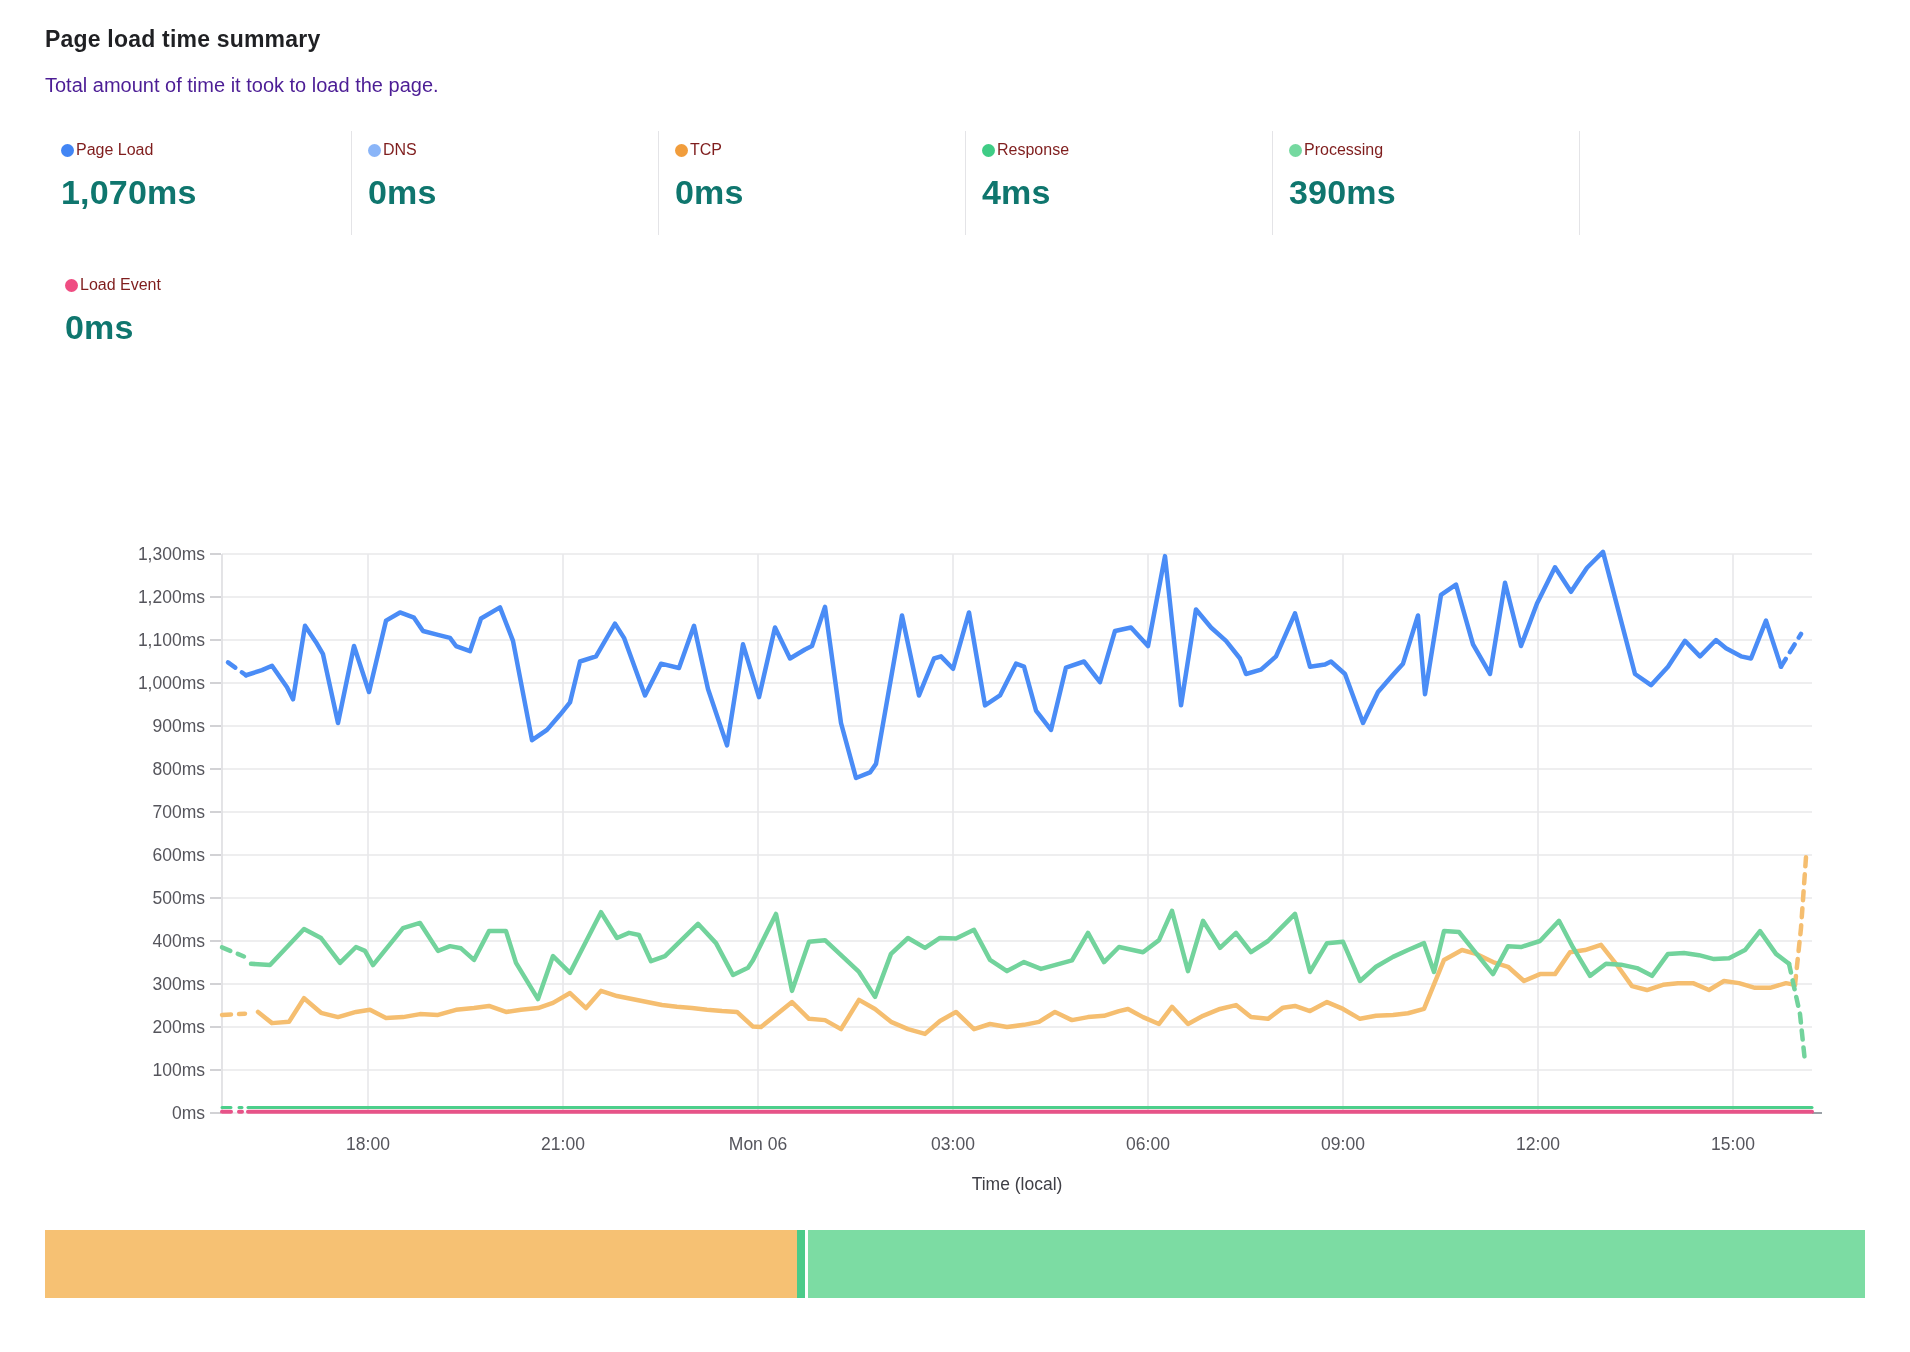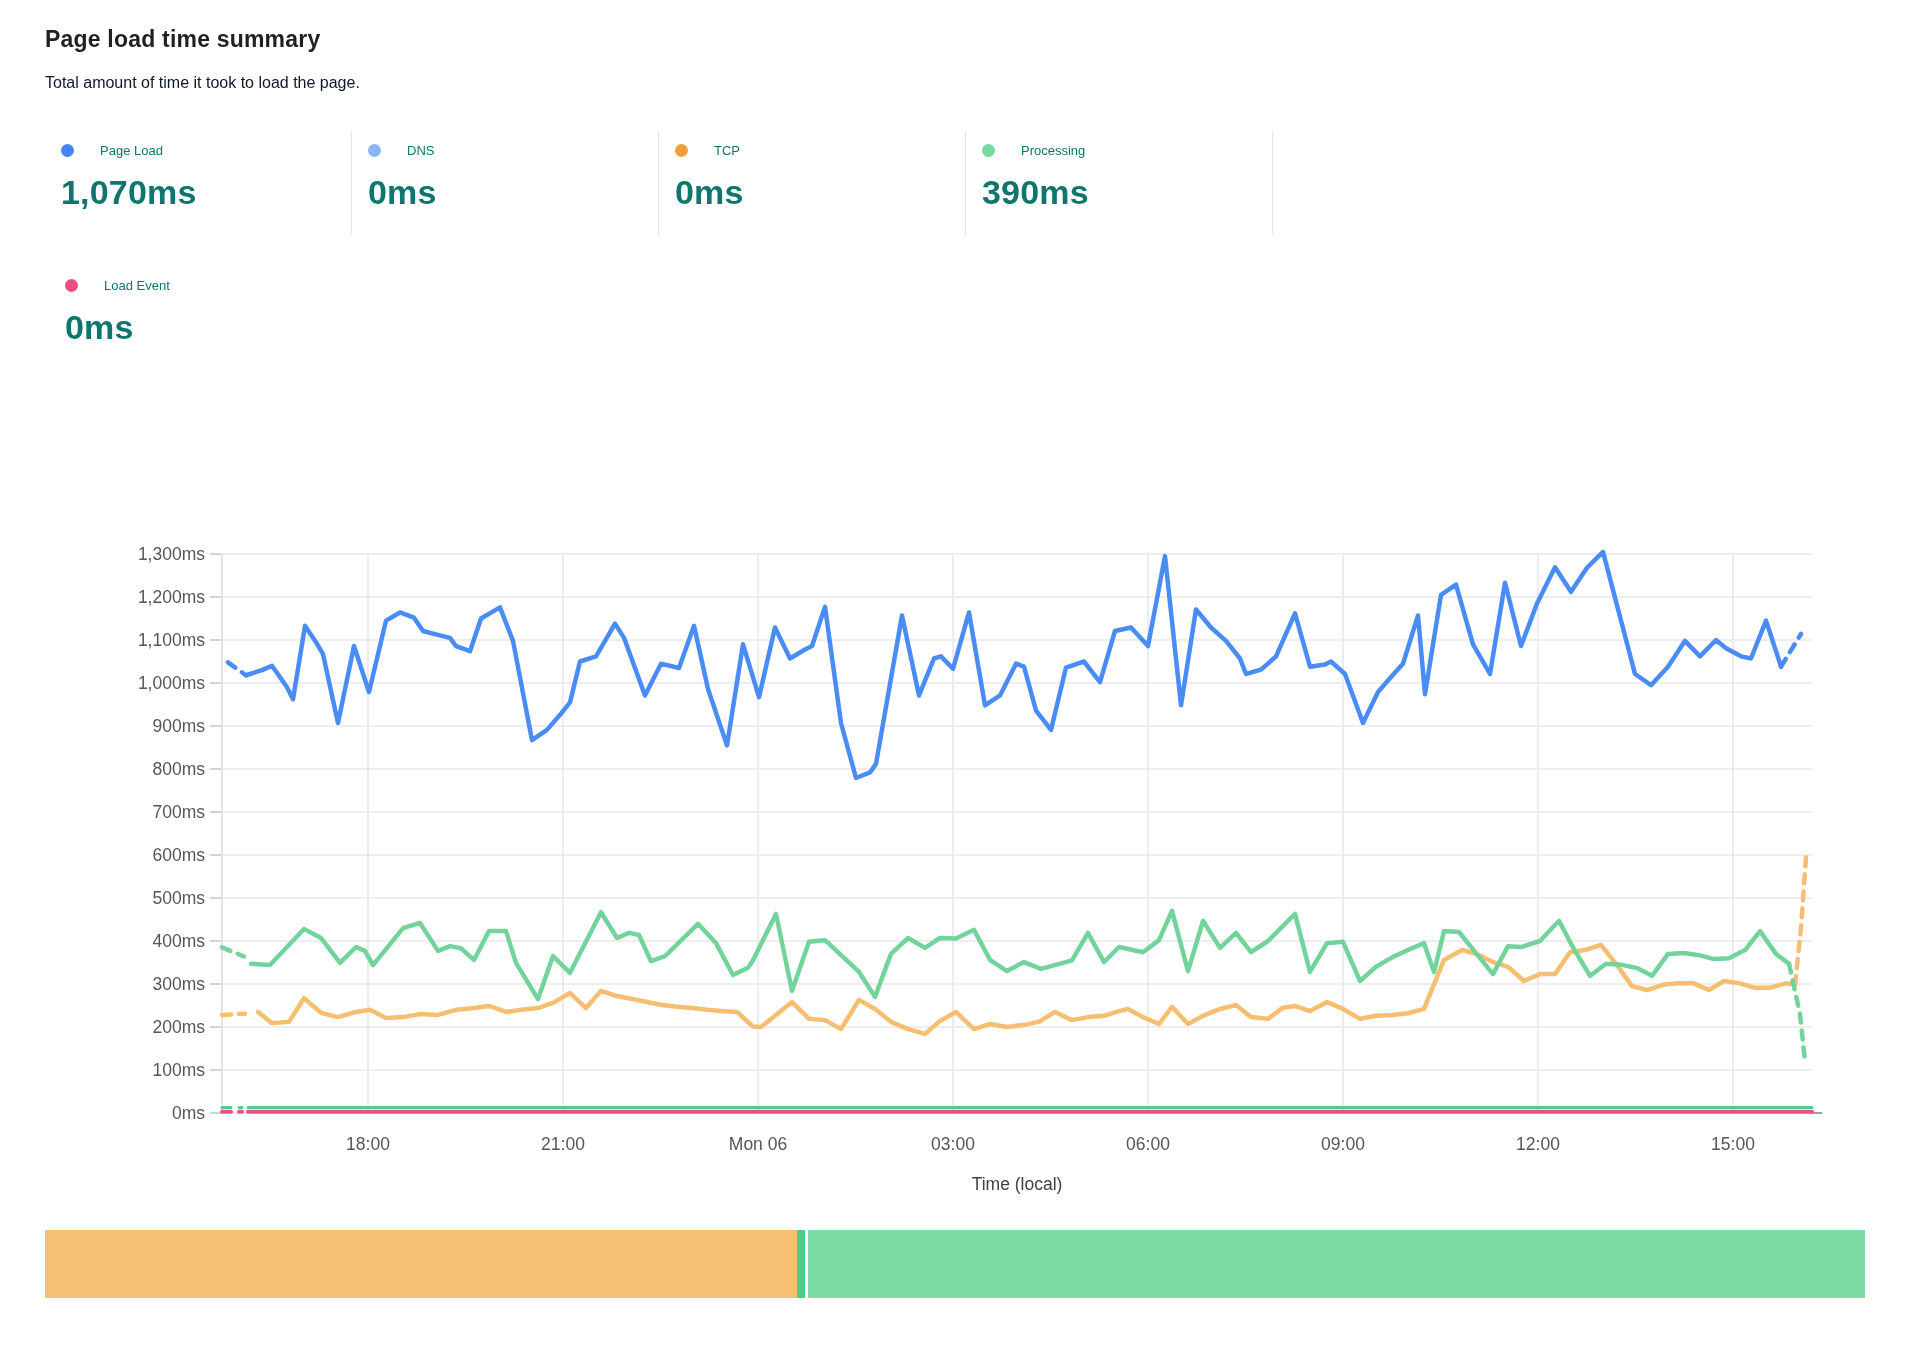--- a/index.html
+++ b/index.html
@@ -2,27 +2,27 @@
 <html><head>
 <meta charset="utf-8">
 <style>
   * { margin:0; padding:0; box-sizing:border-box; }
   html,body { width:1910px; height:1352px; background:#ffffff; overflow:hidden;
               font-family:"Liberation Sans", sans-serif; }
   .abs { position:absolute; }
   #page { position:relative; width:1910px; height:1352px; background:#fff; }
 
   #title { left:45px; top:26px; font-size:23px; font-weight:700; color:#1f2023; letter-spacing:.2px;text-align:center; }
-  #subtitle { left:45px; top:74px; font-size:16px; font-weight:400; color:#0f172a; }
+  #subtitle { left:45px; top:74px; font-size:20px; font-weight:400; color:#4c1d95; }
 
   #stats-row { left:45px; top:131px; display:flex; }
   .stat-cell { width:307px; height:104px; border-right:1px solid #e4e4e7; padding:6px 0 0 8px; }
   .dot-row { display:flex; align-items:center; padding-left:8px; height:26px; }
   .dot { width:13px; height:13px; border-radius:50%; flex:0 0 13px; }
-  .dot-label { margin-left:26px; font-size:13px; color:#0f766e; }
+  .dot-label { margin-left:2px; font-size:16px; color:#7f1d1d; }
   .stat-value { margin-top:10px; padding-left:8px; font-size:34px; font-weight:700; color:#0f766e; letter-spacing:.2px; }
 
   #load-event-row { left:57px; top:272px; width:307px; }
 
   #chart-wrap { left:0; top:520px; width:1910px; height:695px; }
   #bottom-bar { left:45px; top:1230px; width:1820px; height:68px; display:flex; }
   #bottom-bar div { height:68px; }
 </style>
 </head>
 <body>
@@ -46,20 +46,27 @@
           <span class="dot-label">DNS</span>
         </div>
       <div class="stat-value">0ms</div>
     </div>
     <div class="stat-cell">
       <div class="dot-row">
           <span class="dot" style="background: rgb(241, 157, 60);"></span>
           <span class="dot-label">TCP</span>
         </div>
       <div class="stat-value">0ms</div>
+    </div>
+    <div class="stat-cell">
+      <div class="dot-row">
+          <span class="dot" style="background: rgb(63, 204, 133);"></span>
+          <span class="dot-label">Response</span>
+        </div>
+      <div class="stat-value">4ms</div>
     </div>
     <div class="stat-cell">
       <div class="dot-row">
           <span class="dot" style="background: rgb(117, 217, 160);"></span>
           <span class="dot-label">Processing</span>
         </div>
       <div class="stat-value">390ms</div>
     </div>
   </div>
 

